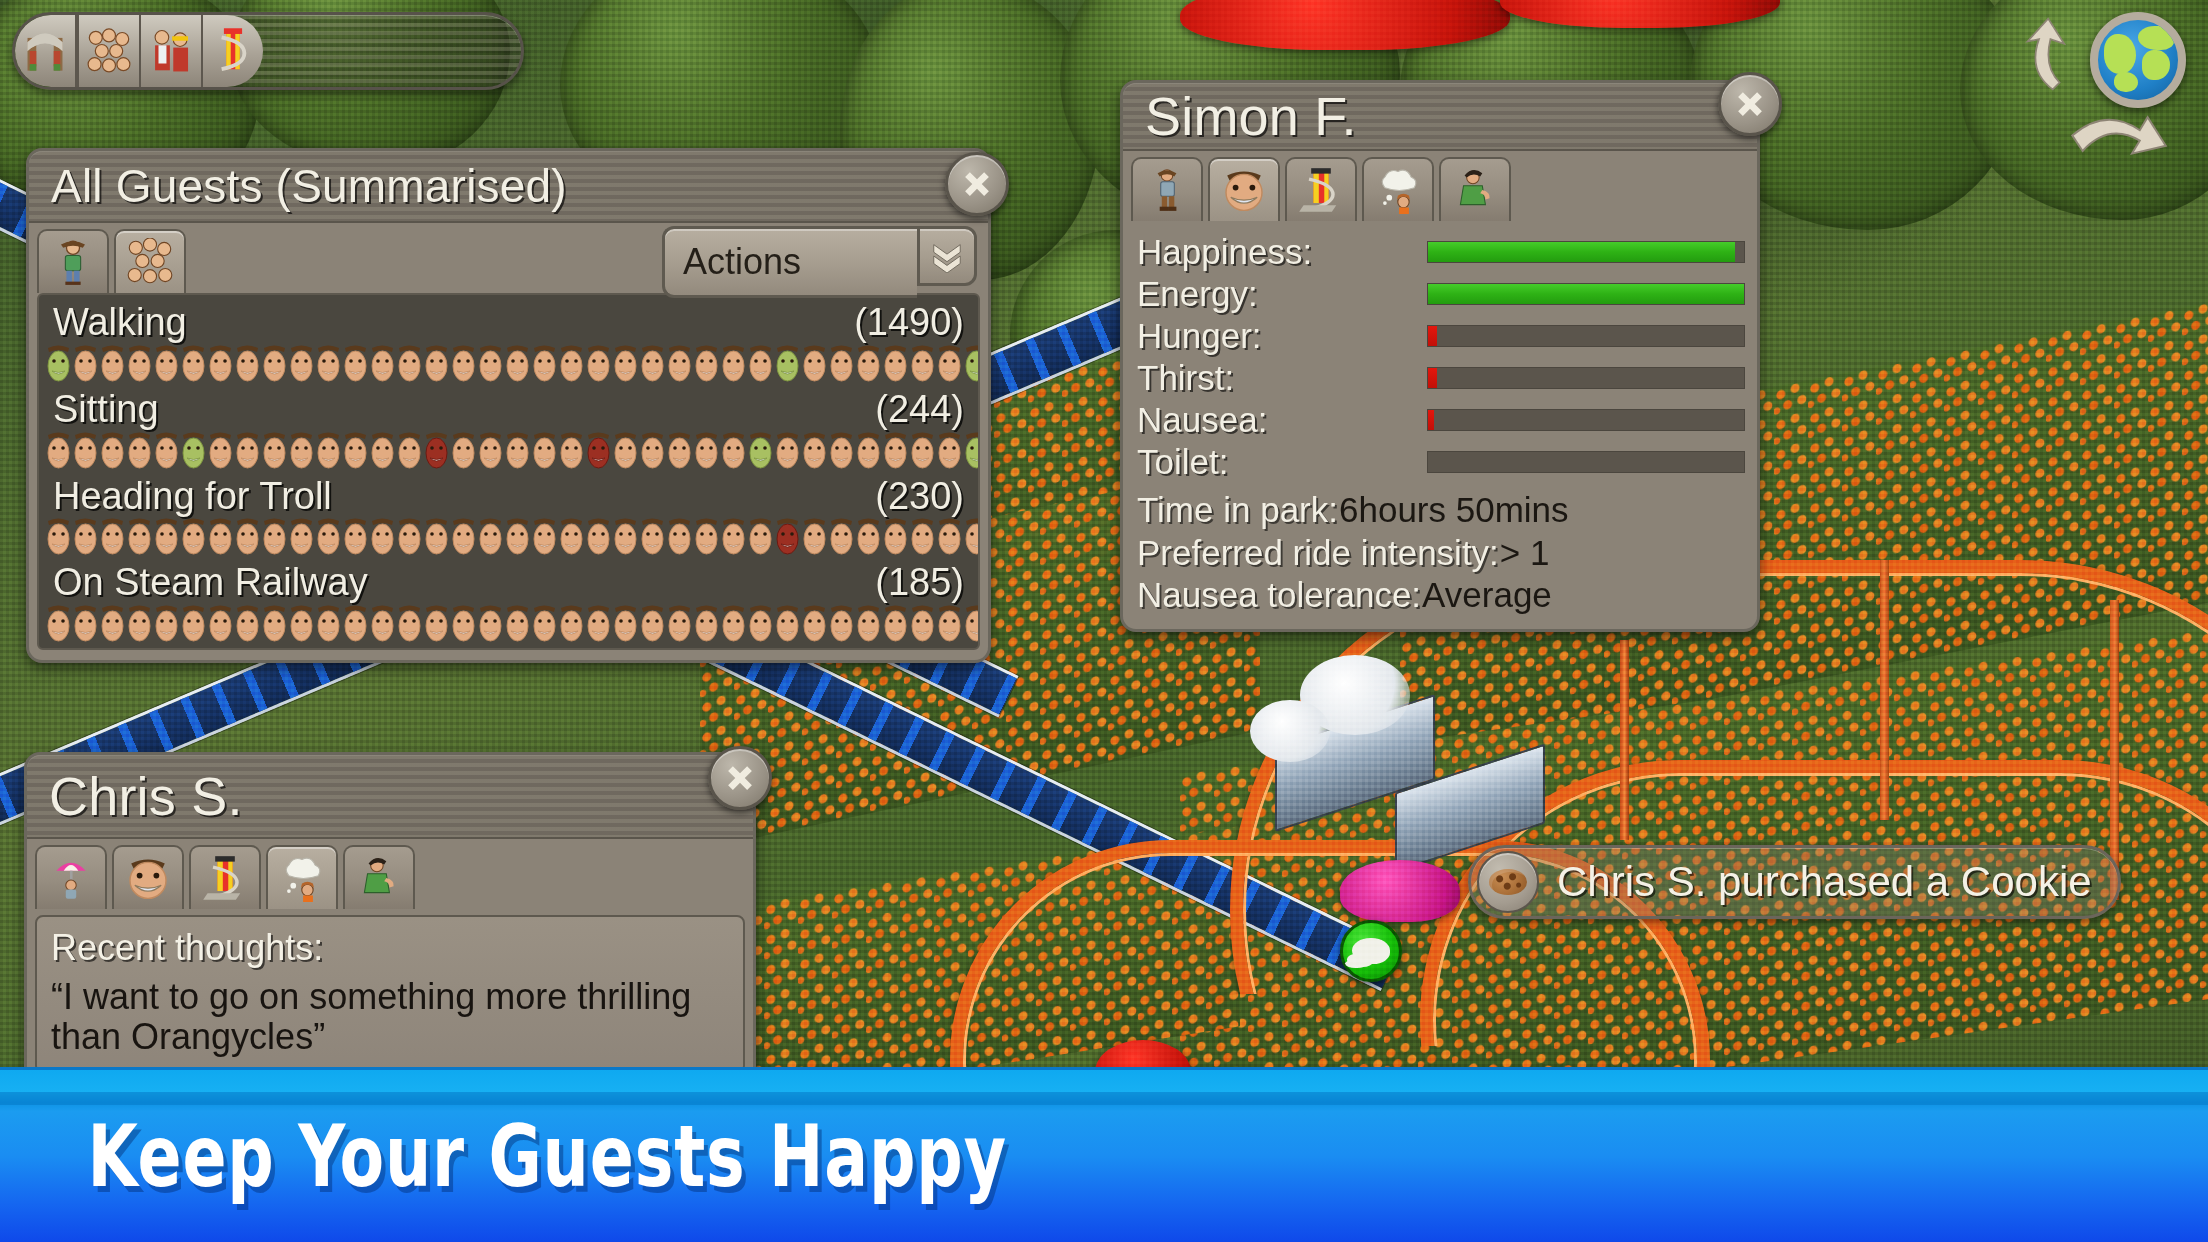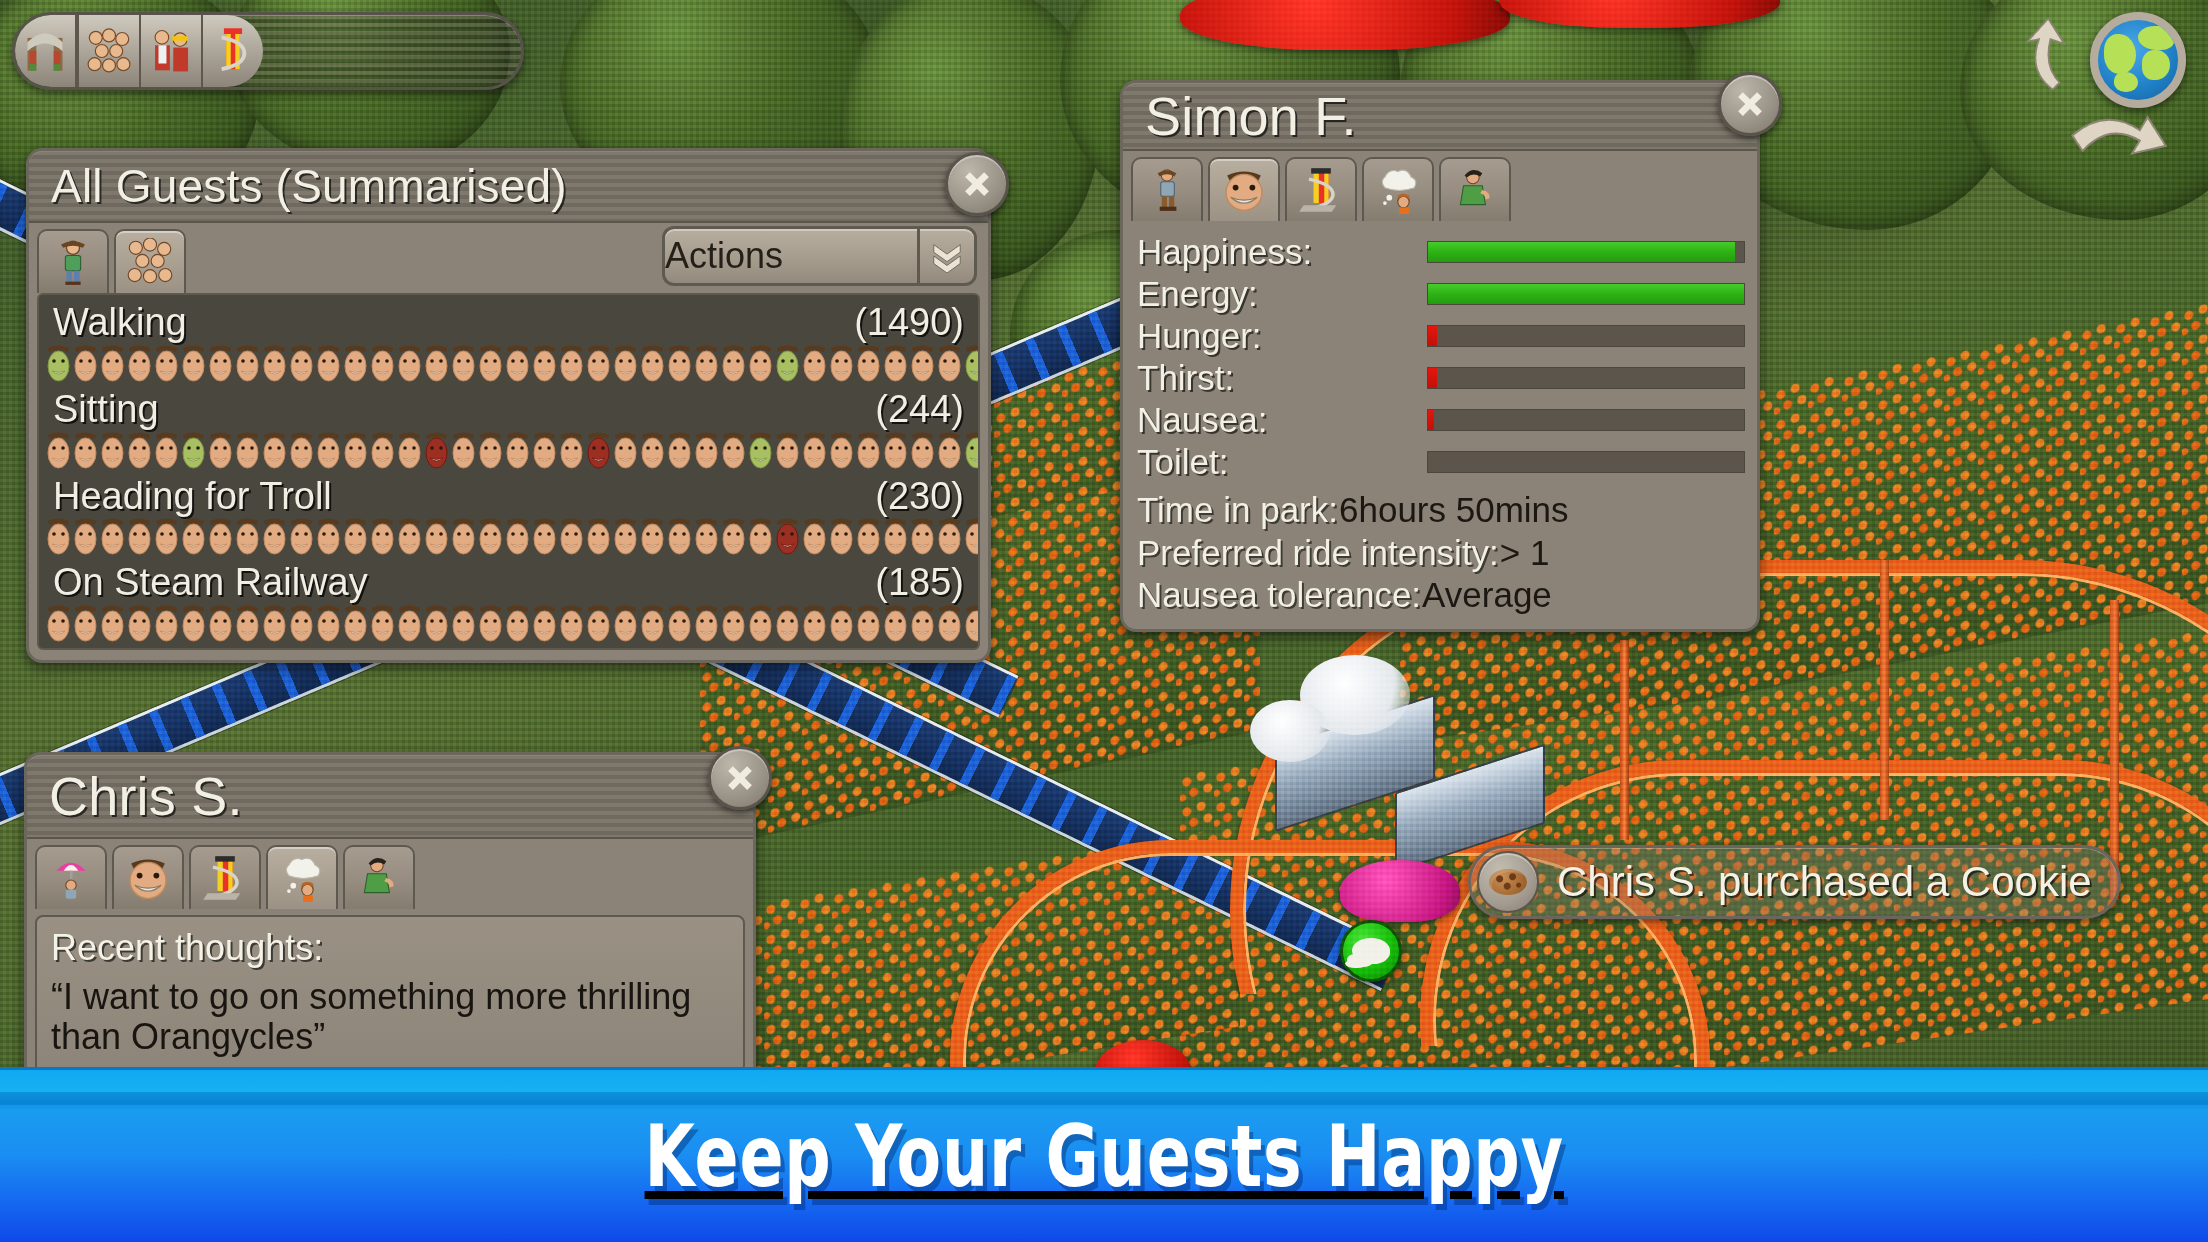--- a/index.html
+++ b/index.html
@@ -208,26 +208,26 @@
     overflow:hidden; cursor:pointer;
   }
   .cont { position:absolute; background:#b6e055; border-radius:44% 56% 50% 50%; }
 
   
   #all-guests { left:26px; top:148px; width:965px; }
   #all-guests .titlebar { height:72px; }
   #all-guests .titlebar-text { font-size:46px; }
   .actions-row { position:absolute; right:14px; top:78px; display:flex; z-index:8; }
   .actions-btn {
-    width:255px; height:60px;
+    width:255px; height:72px;
     background:linear-gradient(180deg,#b7aea0 0%, #a59c8e 55%, #938a7d 100%);
     border:3px solid #5f5a50; border-right:none;
     border-radius:12px 0 0 12px;
     color:#241f18; font-size:36px;
-    display:flex; align-items:center; 
+    display:flex; align-items:center; padding-left:18px;
     cursor:pointer; box-shadow:inset 0 2px 0 rgba(255,255,255,.35);
   }
   .actions-chevron {
     width:60px; height:60px;
     background:linear-gradient(180deg,#b7aea0 0%, #a59c8e 55%, #938a7d 100%);
     border:3px solid #5f5a50; border-radius:0 12px 12px 0;
     display:flex; align-items:center; justify-content:center; cursor:pointer;
     box-shadow:inset 0 2px 0 rgba(255,255,255,.35);
   }
   .guest-list {
@@ -306,23 +306,22 @@
     color:#f4f1e6; font-size:42px; margin-left:18px; white-space:nowrap;
     text-shadow:2px 2px 0 rgba(0,0,0,.6);
   }
 
   
   #banner {
     position:absolute; left:0; bottom:0; width:2208px; height:175px;
     background:linear-gradient(180deg,
       #0fa9f0 0%, #17b0f3 13%, #0d93e4 19%, #1b9cf0 24%,
       #1a8df2 50%, #1566f0 78%, #0f49ea 100%);
-    display:flex; align-items:center; justify-content:center;
+    display:flex; align-items:center; justify-content:flex-start;
     border-top:3px solid #0a78c8;
-    text-decoration:underline;
   }
   #banner .stripe {
     position:absolute; left:0; right:0; top:22px; height:13px;
     background:rgba(6,120,198,.55);
   }
   .banner-text {
     color:#ffffff; font-size:86px; font-weight:bold;
     font-family:"Liberation Sans Narrow","DejaVu Sans Condensed","Liberation Sans",sans-serif;
     transform:scaleX(.84); letter-spacing:1px;
     text-shadow:5px 6px 0 rgba(0,40,110,.42);

